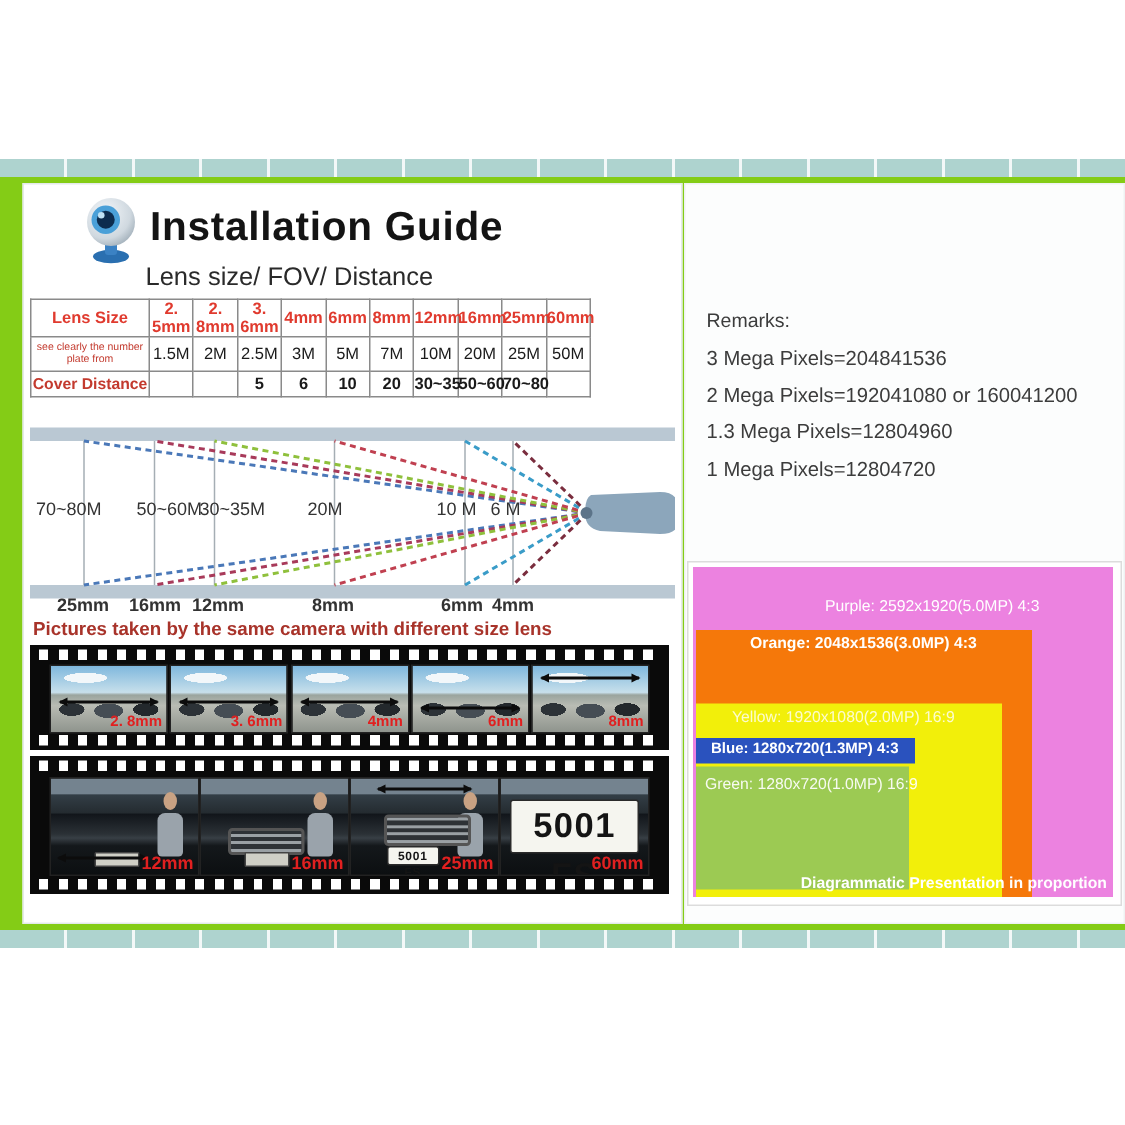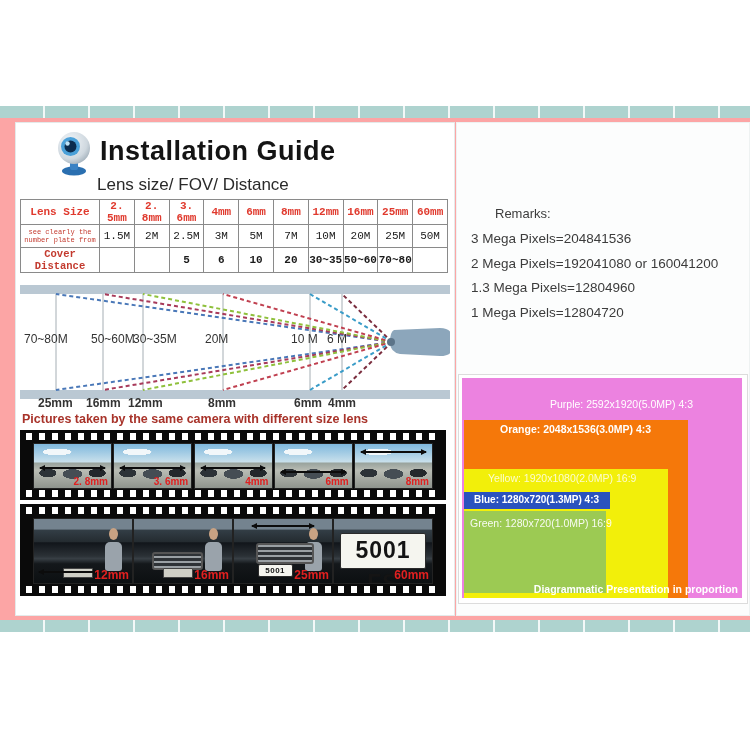--- a/index.html
+++ b/index.html
@@ -3,44 +3,44 @@
 <meta charset="utf-8">
 <style>
   html,body{margin:0;padding:0;background:#fff;}
   .page{position:relative;width:750px;height:750px;background:#fff;overflow:hidden;
         font-family:"Liberation Sans", sans-serif;color:#1a1a1a;}
   
   .band{position:absolute;left:0;width:750px;height:12px;background:#aed3cf;
         background-image:repeating-linear-gradient(90deg, rgba(255,255,255,0) 0 43px, rgba(255,255,255,.85) 43px 45px);}
   .band-top{top:106px;}
   .band-bottom{top:620px;}
-  .content{position:absolute;left:0;top:118px;width:750px;height:502px;background:#fca5a5;}
+  .content{position:absolute;left:0;top:118px;width:750px;height:502px;background:#84cc16;}
   .panel-left{position:absolute;left:15px;top:4px;width:438px;height:492px;background:#fff;border:1px solid #e4eaea;}
   .panel-right{position:absolute;left:456px;top:4px;width:292px;height:492px;background:#fcfdfd;border:1px solid #eef2f2;}
 
   
   .title{position:absolute;left:100px;top:18px;font-size:27px;font-weight:bold;color:#141414;letter-spacing:.5px;}
   .subtitle{position:absolute;left:97px;top:57px;font-size:17px;color:#2a2a2a;}
   .cam-icon{position:absolute;left:54px;top:12px;}
 
   
-  .lens-table{position:absolute;left:20px;top:81px;border-collapse:collapse;table-layout:fixed;width:428px;font-family:Liberation Mono, monospace;}
+  .lens-table{position:absolute;left:20px;top:81px;border-collapse:collapse;table-layout:fixed;width:374px;}
   .lens-table td{border:1px solid #8a8a8a;background:#fff;text-align:center;vertical-align:middle;
                  font-size:11px;padding:0;height:16px;color:#1a1a1a;}
   .lens-table td.rowlab{color:#c33a2e;font-size:10.5px;font-weight:bold;width:78px;}
   .lens-table td.rowlab.small{font-size:7px;line-height:8px;font-weight:normal;}
   .lens-table tr.lensrow td{color:#e03a2e;font-weight:bold;font-size:11px;}
   .lens-table tr.coverrow td{font-weight:bold;}
   .lens-table tr.plate-row td{height:22px;text-align:center;}
 
   
   .spec-title{position:absolute;left:466px;top:58px;font-size:20px;color:#222;}
   .spec-block{position:absolute;left:471px;top:88px;font-size:13.5px;color:#3c3c3c;}
   .spec-block .line{margin-bottom:9.5px;white-space:nowrap;}
-  .spec-block .remarks{font-size:13px;margin-bottom:10px;margin-left:24px;}
+  .spec-block .remarks{font-size:13px;margin-bottom:10px;}
 
   
   .fov{position:absolute;left:20px;top:162px;width:430px;height:130px;}
   .fov-label{position:absolute;font-size:12px;color:#333;white-space:nowrap;}
   .lens-mm-label{position:absolute;font-size:12px;color:#333;font-weight:bold;white-space:nowrap;}
 
   
   .film-caption{position:absolute;left:22px;top:294px;font-size:12.5px;font-weight:bold;color:#a8332a;}
 
   

